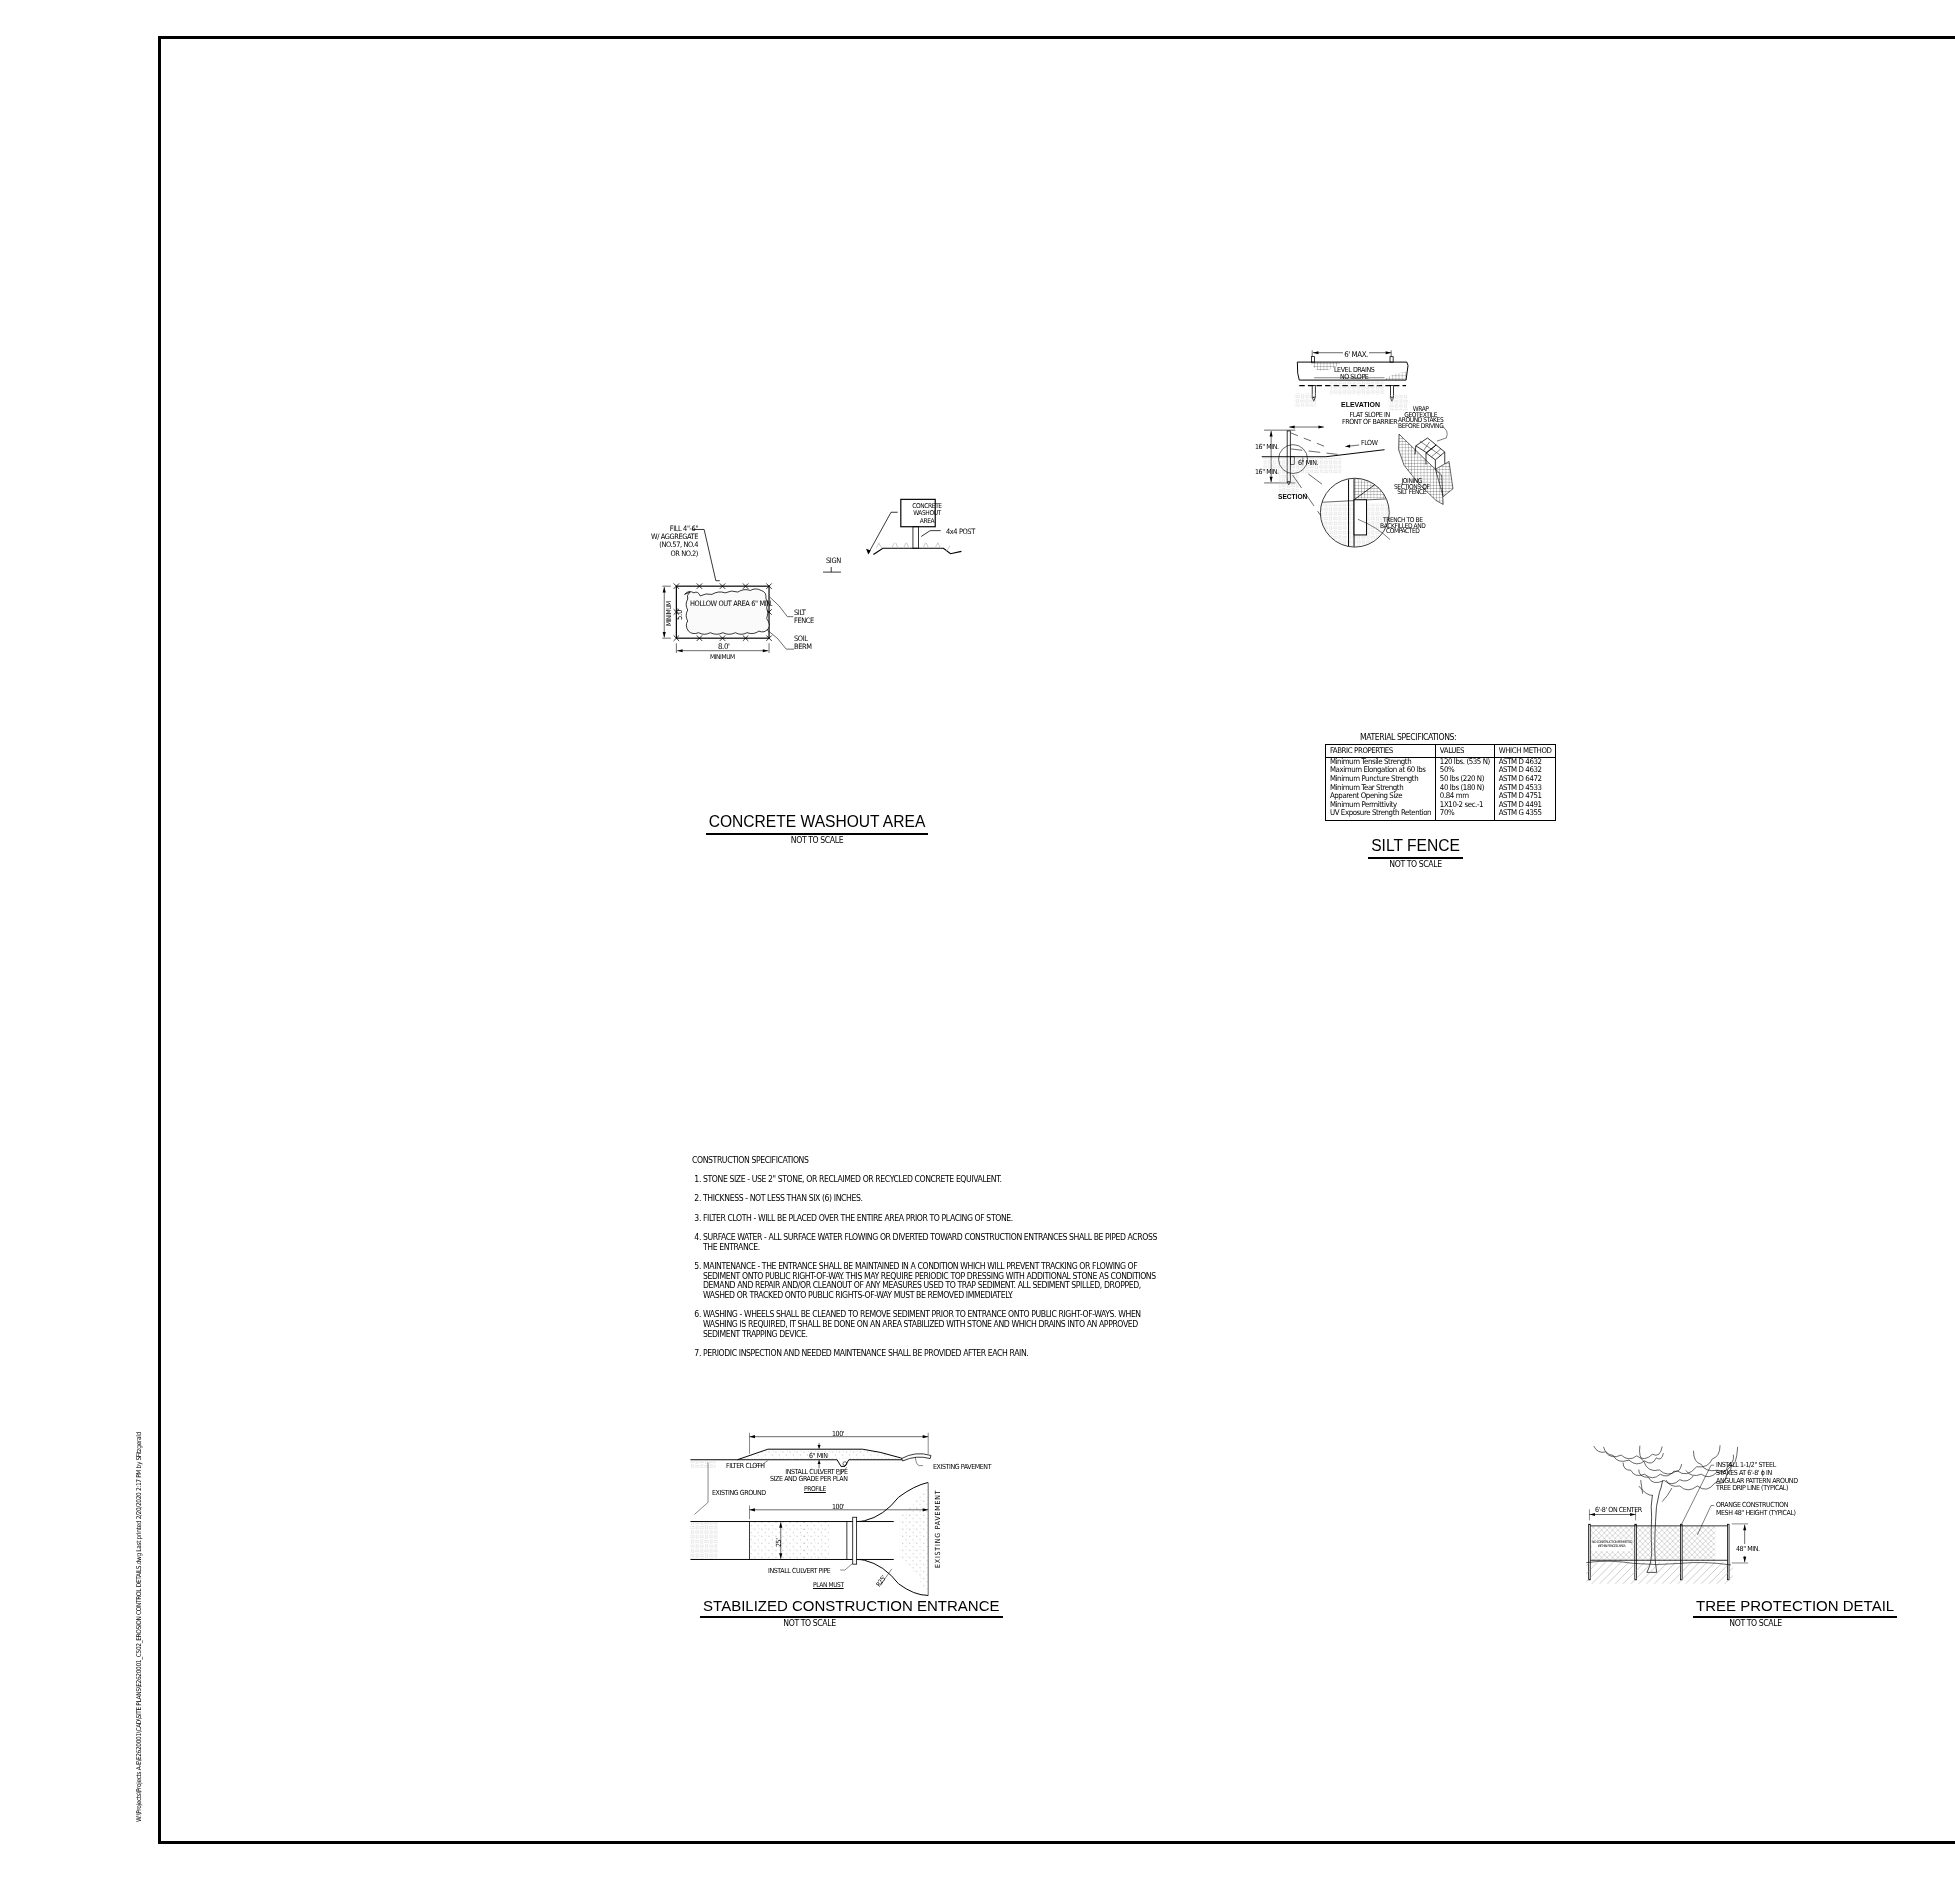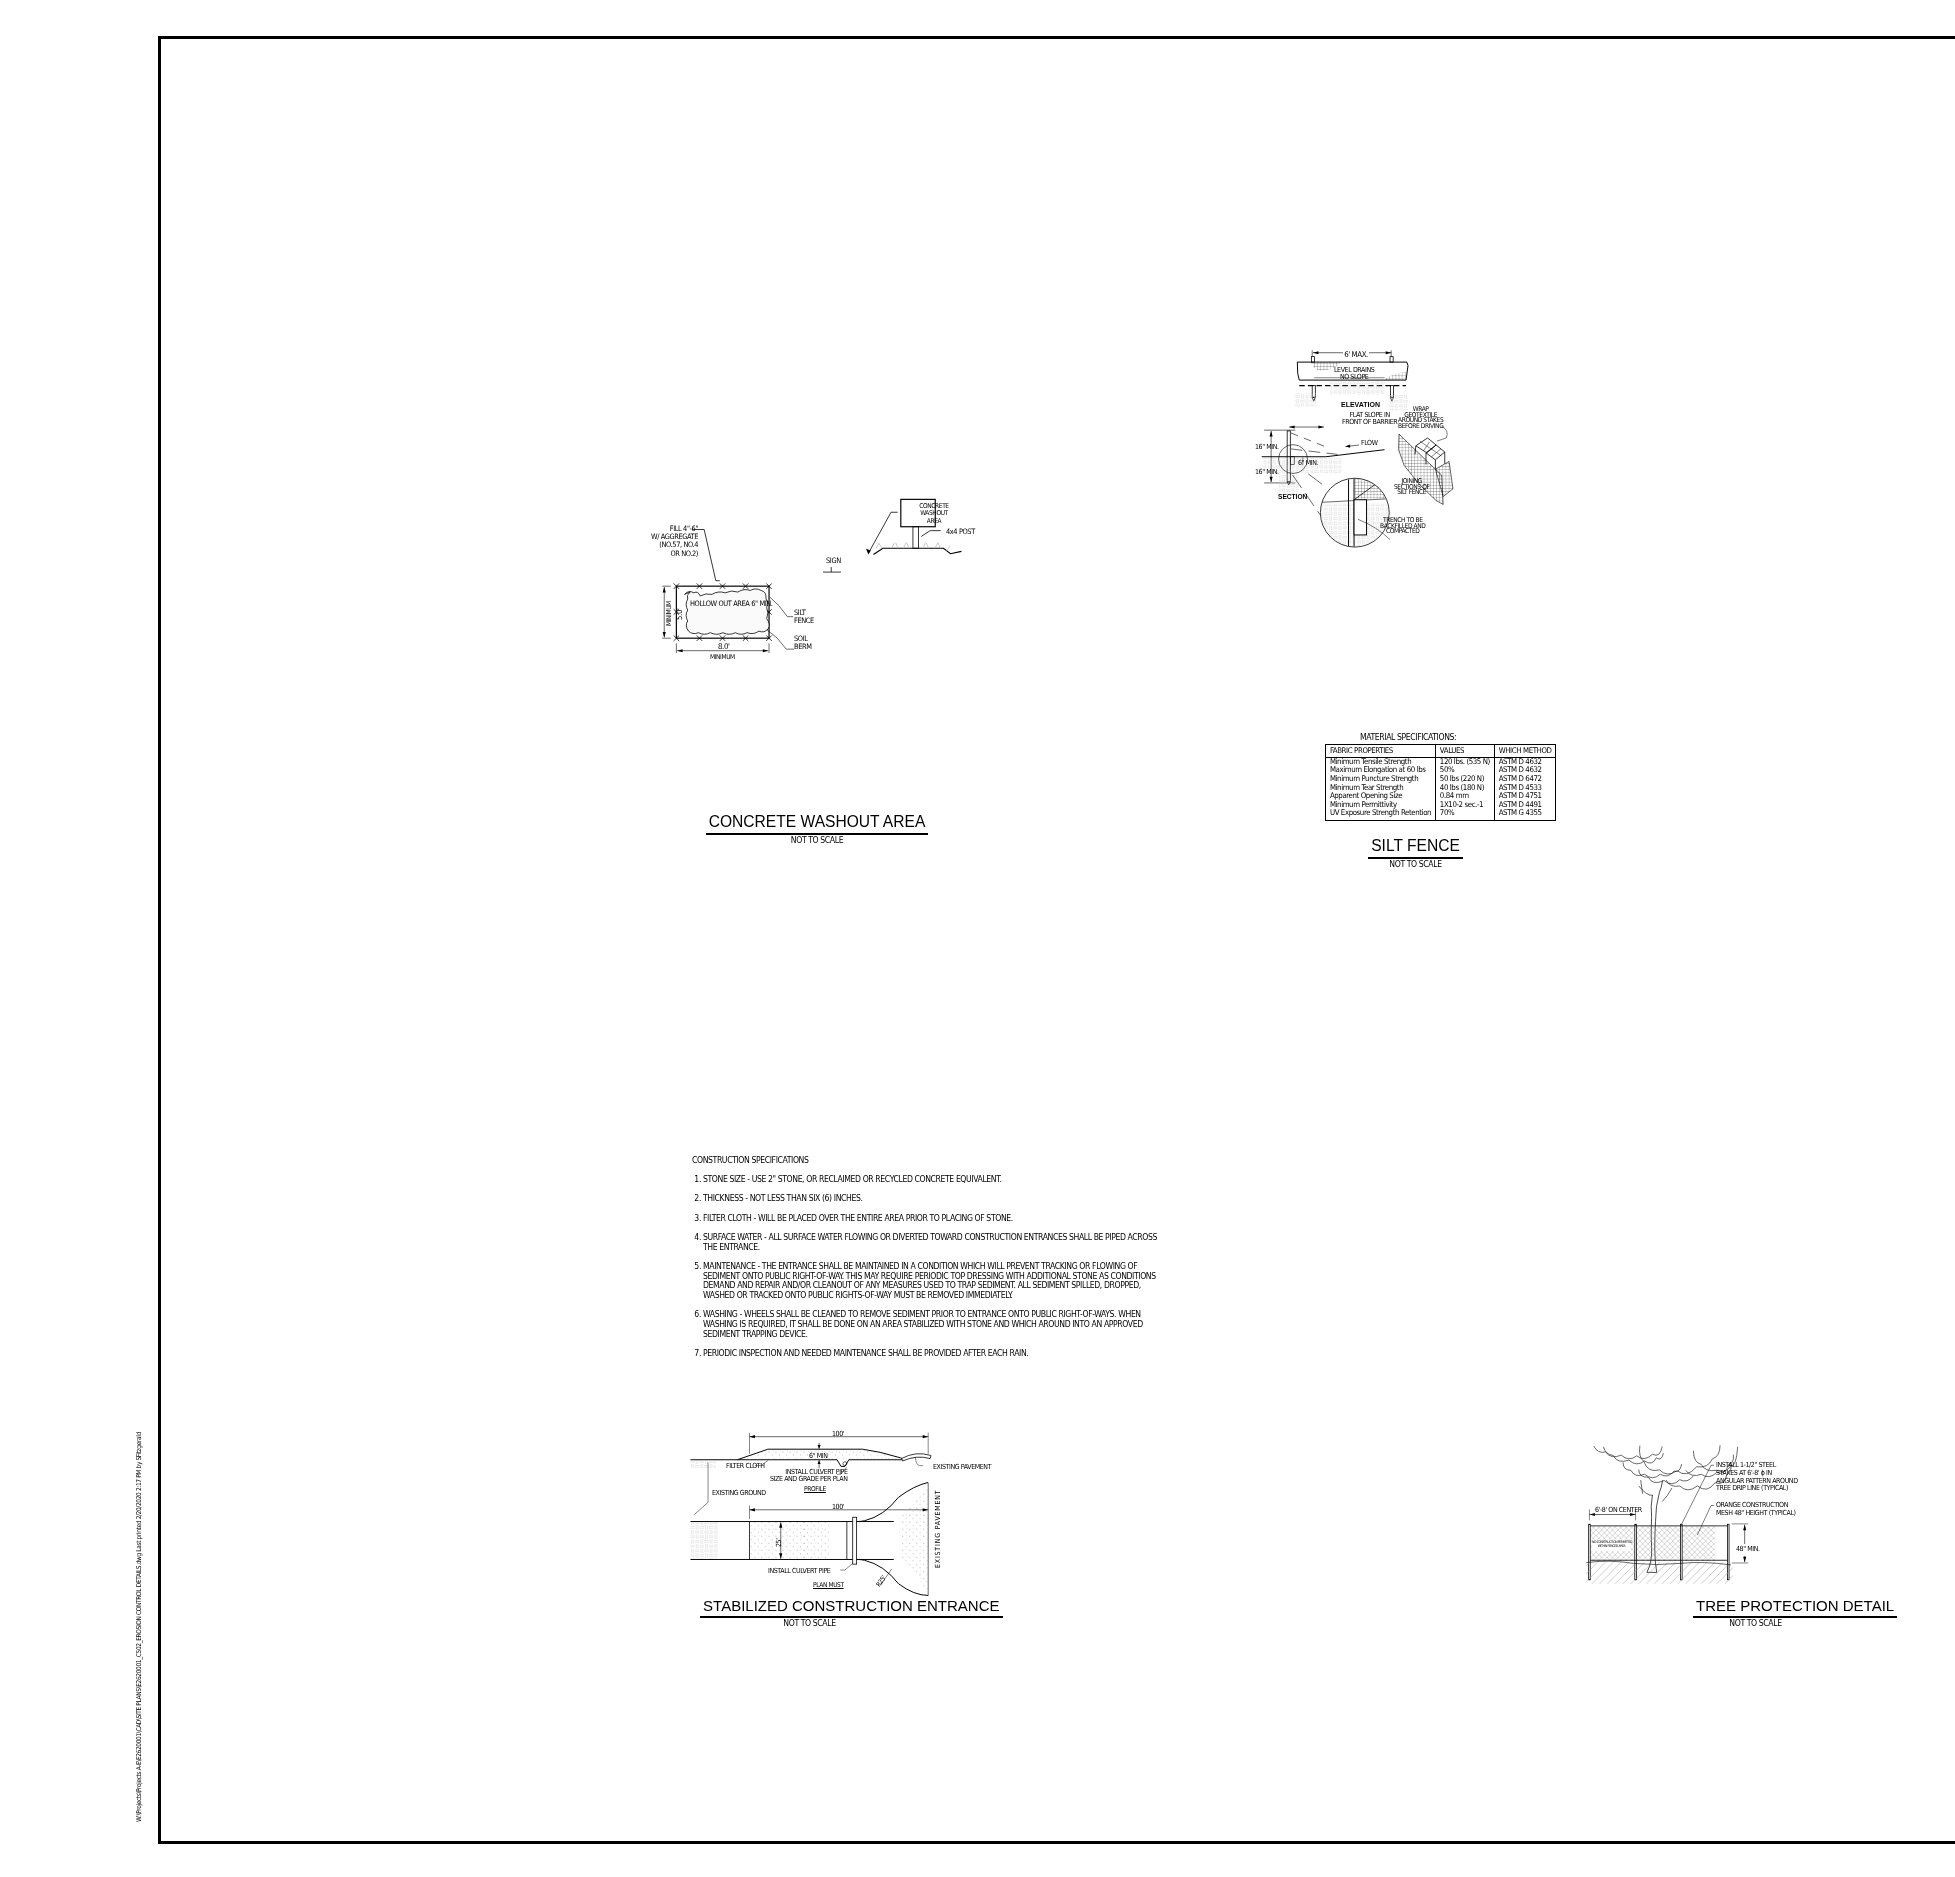--- a/index.html
+++ b/index.html
@@ -61,21 +61,21 @@
       <polygon points="1964,1664 1950,1660 1950,1668" fill="#000"></polygon>
     <line x1="1693" y1="1499" x2="1715" y2="1499" stroke="#000" stroke-width="1.5"></line>
     <line x1="1693" y1="1632" x2="1715" y2="1632" stroke="#000" stroke-width="1.5"></line>
     <line x1="1698" y1="1501" x2="1698" y2="1630" stroke="#000" stroke-width="1.5"></line>
     <polygon points="1698,1501 1694,1515 1702,1515" fill="#000"></polygon>
       <polygon points="1698,1630 1694,1616 1702,1616" fill="#000"></polygon>
 
     <path d="M1968,1527 q25,20 45,50 l15,0" fill="none" stroke="#000" stroke-width="1.5"></path>
     <path d="M1960,1610 q30,20 50,50 l20,0" fill="none" stroke="#000" stroke-width="1.5"></path>
   </svg>
-  <div class="abs lbl cad" style="left:903px;top:503px;width:48px;text-align:center;font-size:6.6px;line-height:7.4px;margin-left:7px;">CONCRETE
+  <div class="abs lbl cad" style="left:903px;top:503px;width:48px;text-align:center;font-size:6.6px;line-height:7.4px;">CONCRETE
 WASHOUT
 AREA</div>
   <div class="abs lbl cad" style="left:651px;top:525px;text-align:right;font-size:7.4px;line-height:8.2px;">FILL 4"-6"
 W/ AGGREGATE
 (NO.57, NO.4
 OR NO.2)</div>
   <div class="abs lbl cad" style="left:826px;top:555px;font-size:7.4px;">SIGN</div>
   <div class="abs lbl cad" style="left:946px;top:526px;font-size:7.4px;">4x4 POST</div>
   <div class="abs lbl cad" style="left:690px;top:598px;font-size:7.4px;">HOLLOW OUT AREA 6" MIN.</div>
   <div class="abs lbl cad" style="left:794px;top:609px;font-size:7.4px;line-height:8.2px;">SILT
@@ -311,21 +311,21 @@
 
 <section>
   <div class="abs specs-text cad" style="left:659px;top:1156px;width:477px;font-size:8.6px;line-height:9.8px;">
     <div style="margin-bottom:9.4px;">CONSTRUCTION SPECIFICATIONS</div>
     <ol style="padding-left:11px;">
       <li style="margin-bottom:9.4px;">STONE SIZE - USE 2" STONE, OR RECLAIMED OR RECYCLED CONCRETE EQUIVALENT.</li>
       <li style="margin-bottom:9.4px;">THICKNESS - NOT LESS THAN SIX (6) INCHES.</li>
       <li style="margin-bottom:9.4px;">FILTER CLOTH - WILL BE PLACED OVER THE ENTIRE AREA PRIOR TO PLACING OF STONE.</li>
       <li style="margin-bottom:9.4px;">SURFACE WATER - ALL SURFACE WATER FLOWING OR DIVERTED TOWARD CONSTRUCTION ENTRANCES SHALL BE PIPED ACROSS THE ENTRANCE.</li>
       <li style="margin-bottom:9.4px;">MAINTENANCE - THE ENTRANCE SHALL BE MAINTAINED IN A CONDITION WHICH WILL PREVENT TRACKING OR FLOWING OF SEDIMENT ONTO PUBLIC RIGHT-OF-WAY. THIS MAY REQUIRE PERIODIC TOP DRESSING WITH ADDITIONAL STONE AS CONDITIONS DEMAND AND REPAIR AND/OR CLEANOUT OF ANY MEASURES USED TO TRAP SEDIMENT. ALL SEDIMENT SPILLED, DROPPED, WASHED OR TRACKED ONTO PUBLIC RIGHTS-OF-WAY MUST BE REMOVED IMMEDIATELY.</li>
-      <li style="margin-bottom:9.4px;">WASHING - WHEELS SHALL BE CLEANED TO REMOVE SEDIMENT PRIOR TO ENTRANCE ONTO PUBLIC RIGHT-OF-WAYS. WHEN WASHING IS REQUIRED, IT SHALL BE DONE ON AN AREA STABILIZED WITH STONE AND WHICH AROUND INTO AN APPROVED SEDIMENT TRAPPING DEVICE.</li>
+      <li style="margin-bottom:9.4px;">WASHING - WHEELS SHALL BE CLEANED TO REMOVE SEDIMENT PRIOR TO ENTRANCE ONTO PUBLIC RIGHT-OF-WAYS. WHEN WASHING IS REQUIRED, IT SHALL BE DONE ON AN AREA STABILIZED WITH STONE AND WHICH DRAINS INTO AN APPROVED SEDIMENT TRAPPING DEVICE.</li>
       <li>PERIODIC INSPECTION AND NEEDED MAINTENANCE SHALL BE PROVIDED AFTER EACH RAIN.</li>
     </ol>
   </div>
   <svg style="left:0;top:0;width:2816px;height:1877px;pointer-events:none;" viewBox="0 0 7200 4800">
 
     <line x1="1916" y1="3674" x2="2373" y2="3674" stroke="#000" stroke-width="1.5"></line>
     <polygon points="1916,3674 1930,3670 1930,3678" fill="#000"></polygon>
       <polygon points="2373,3674 2359,3670 2359,3678" fill="#000"></polygon>
     <line x1="1916" y1="3664" x2="1916" y2="3718" stroke="#000" stroke-width="1.2"></line>
     <line x1="2373" y1="3664" x2="2373" y2="3718" stroke="#000" stroke-width="1.2"></line>

